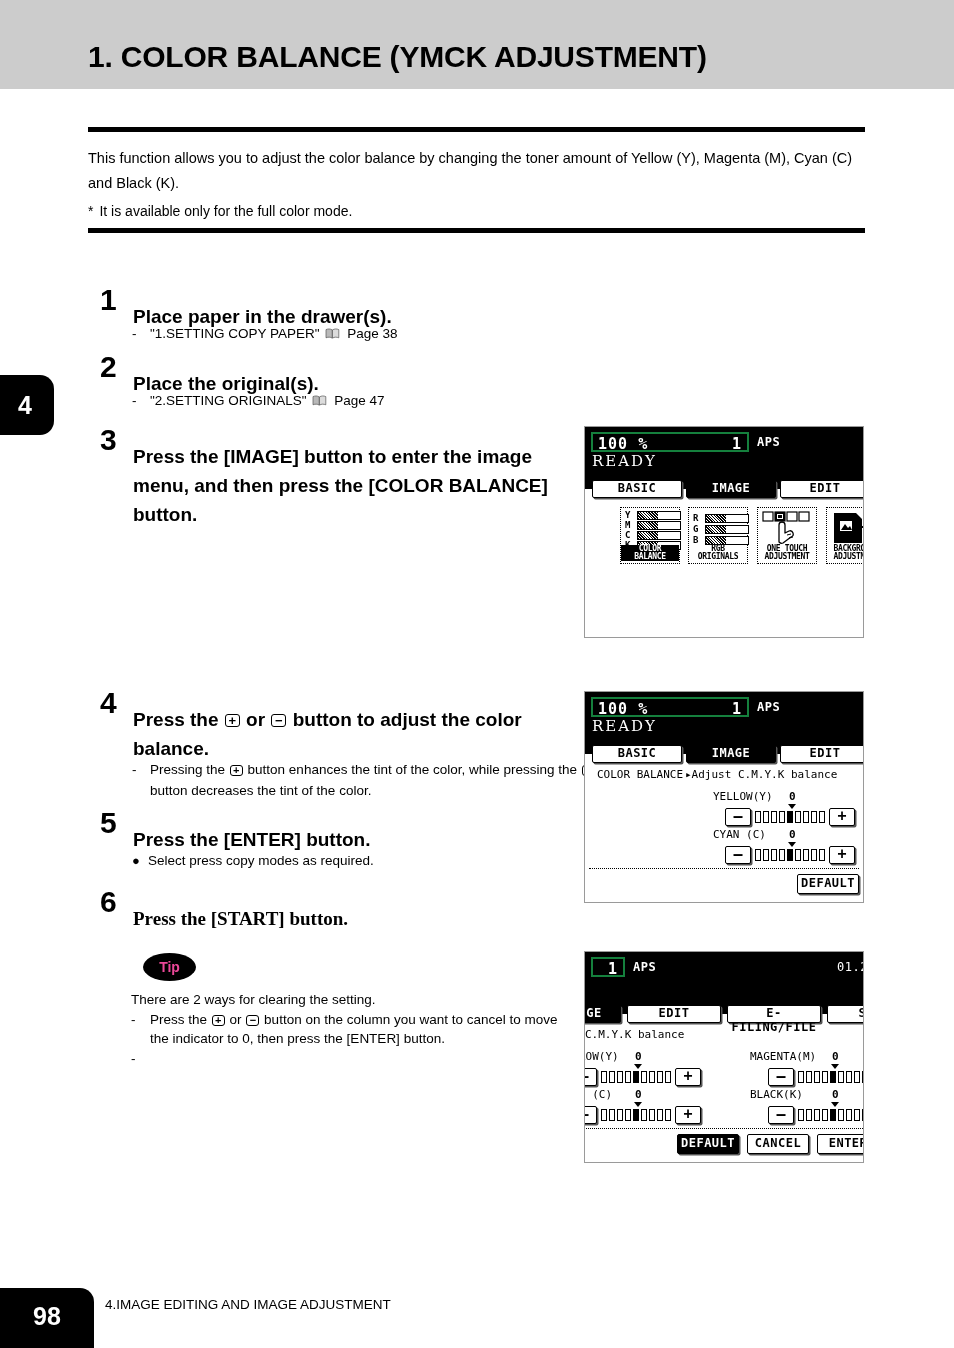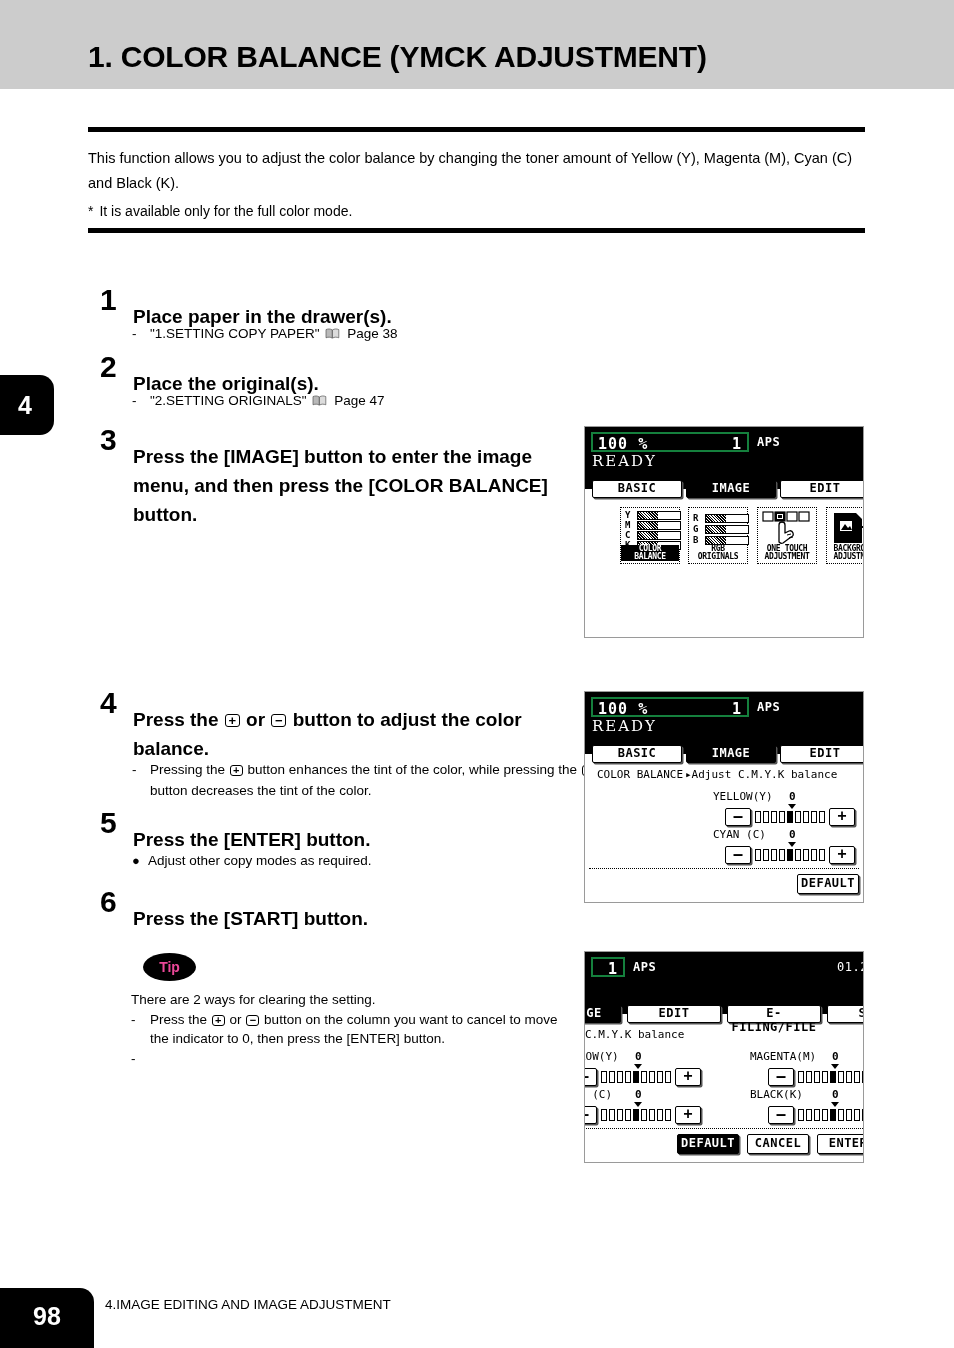--- a/index.html
+++ b/index.html
@@ -431,27 +431,27 @@
     <span class="keybox sm">−</span>
     <span>button decreases the tint of the color.</span>
   </div>
 </div>
 
 <div class="step" style="top:806px;">
   <div class="step-num">5</div>
   <div class="step-title" style="width:460px;">Press the [ENTER] button.</div>
   <div class="step-sub" style="left:48px; top:44px; width:440px;">
     <span class="bullet">●</span>
-    <span>Adjust other copy modes as required.</span>
+    <span>Select press copy modes as required.</span>
   </div>
 </div>
 
 <div class="step" style="top:885px;">
   <div class="step-num">6</div>
-  <div class="step-title" style="width:460px;">Press the [START] button.</div>
+  <div class="step-title" style="width:460px;font-family:Liberation Serif, serif;">Press the [START] button.</div>
 </div>
 
 <div class="tip-badge">
   <span>Tip</span>
 </div>
 <div class="tip-body">
   <div>There are 2 ways for clearing the setting.</div>
   <div class="tip-li">
     <span class="dash">-</span>
     <span>Press the</span>

